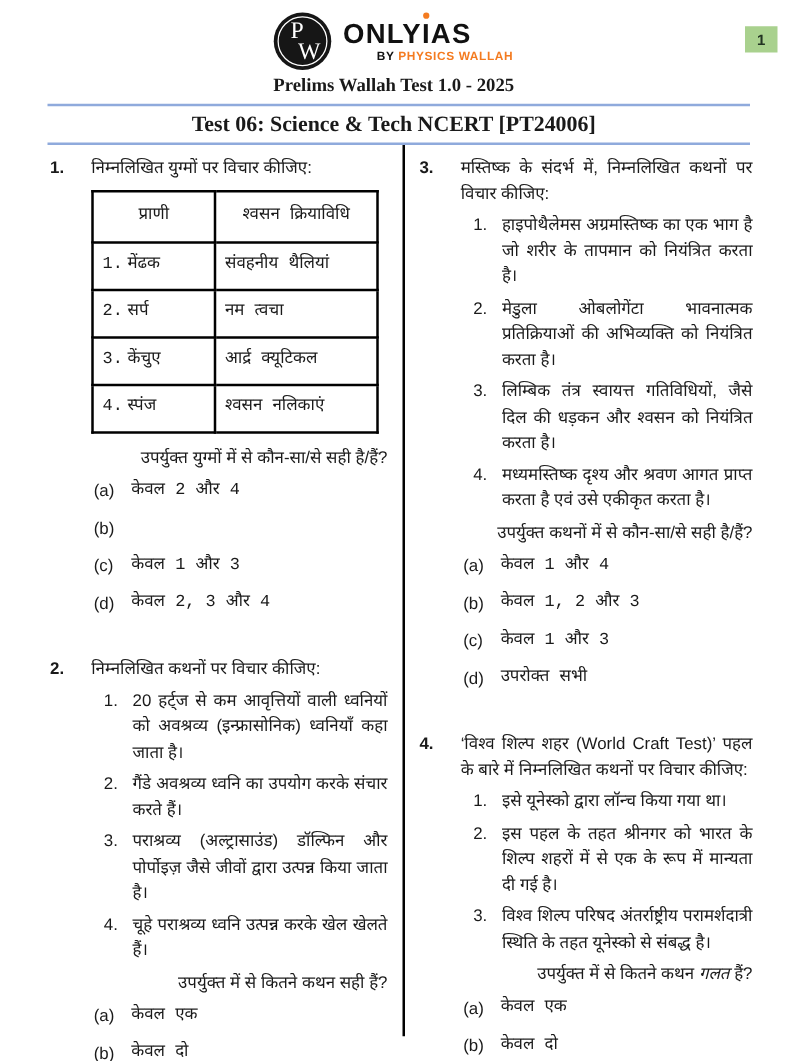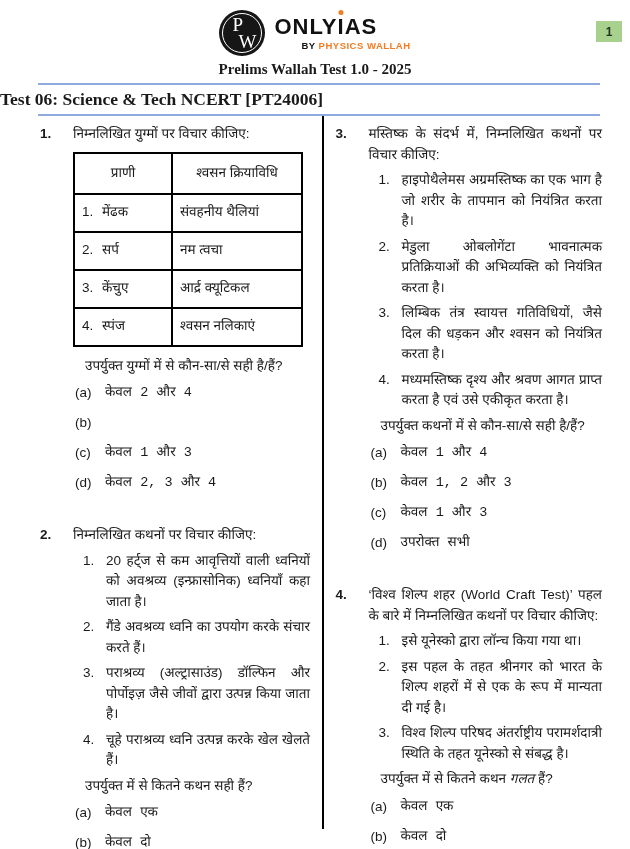--- a/index.html
+++ b/index.html
@@ -21,47 +21,47 @@
   .brand-main { font-size:22px; font-weight:bold; letter-spacing:1px; color:#111111; display:flex; align-items:flex-end; }
   .brand-i { position:relative; }
   .brand-i::after { content:''; position:absolute; top:-6px; left:50%; transform:translateX(-50%);
                     width:5px; height:5px; border-radius:50%; background:#f47b20; }
   .brand-sub { font-size:9.5px; font-weight:bold; letter-spacing:.5px; margin-top:3px;padding-left:27px; }
   .brand-sub .by { color:#111111; }
   .brand-sub .pw-orange { color:#f47b20; }
   .title { text-align:center; font-family:"Liberation Serif", serif; font-weight:bold;
            font-size:15px; margin-top:2px; }
   .rule { border:none; border-top:2px solid #8faadc; margin:5px 30px 0 38px; }
-  .subtitle { text-align:left; font-family:"Liberation Serif", serif; font-weight:bold;
+  .subtitle { text-align:center; font-family:"Liberation Serif", serif; font-weight:bold;
               font-size:17.5px; margin-top:4px; }
   .rule2 { border:none; border-top:2px solid #8faadc; margin:4px 30px 0 38px; }
 
   
   .content { display:flex; align-items:stretch; height:713px; padding:8px 28px 0 40px; }
   .col { font-size:13.5px; line-height:1.52; }
   .col-left  { width:270px; flex-shrink:0; }
   .divider { width:1.5px; background:#000; margin:-8px 12px 0 12px; }
   .col-right { flex:1; }
 
   .q { display:flex; margin-bottom:22px; }
   .qnum { width:33px; flex-shrink:0; font-weight:bold; }
   .qbody { flex:1; }
   .intro { text-align:justify; }
   .stmt { display:flex; margin:5px 0 5px 10px; }
   .snum { width:23px; flex-shrink:0; }
   .stext { flex:1; text-align:justify; }
-  .prompt { margin:4px 0 7px 12px; }
+  .prompt { margin:4px 0 7px 0;text-align:right; }
   .opt { display:flex; margin:0 0 9.5px 2px; }
   .olt { width:30px; flex-shrink:0; }
   .otext { flex:1;font-family:Liberation Mono, monospace; }
   .em-italic { font-style:italic; }
 
   
   .qtable { border-collapse:collapse; width:97%; margin:7px 0 9px 0; }
-  .qtable th, .qtable td { border:2px solid #000; padding:7px 7px; font-weight:normal; }
+  .qtable th, .qtable td { border:2px solid #000; padding:7px 7px; font-weight:normal;font-family:Liberation Mono, monospace; }
   .qtable th { text-align:center; height:41px; }
   .qtable td { height:38px; }
   .qtable .c1 { width:43%; }
   .cell-pair { display:flex; }
   .cell-num { width:20px; flex-shrink:0; }
 </style>
 </head>
 <body>
 
 <div class="page-badge">1</div>

